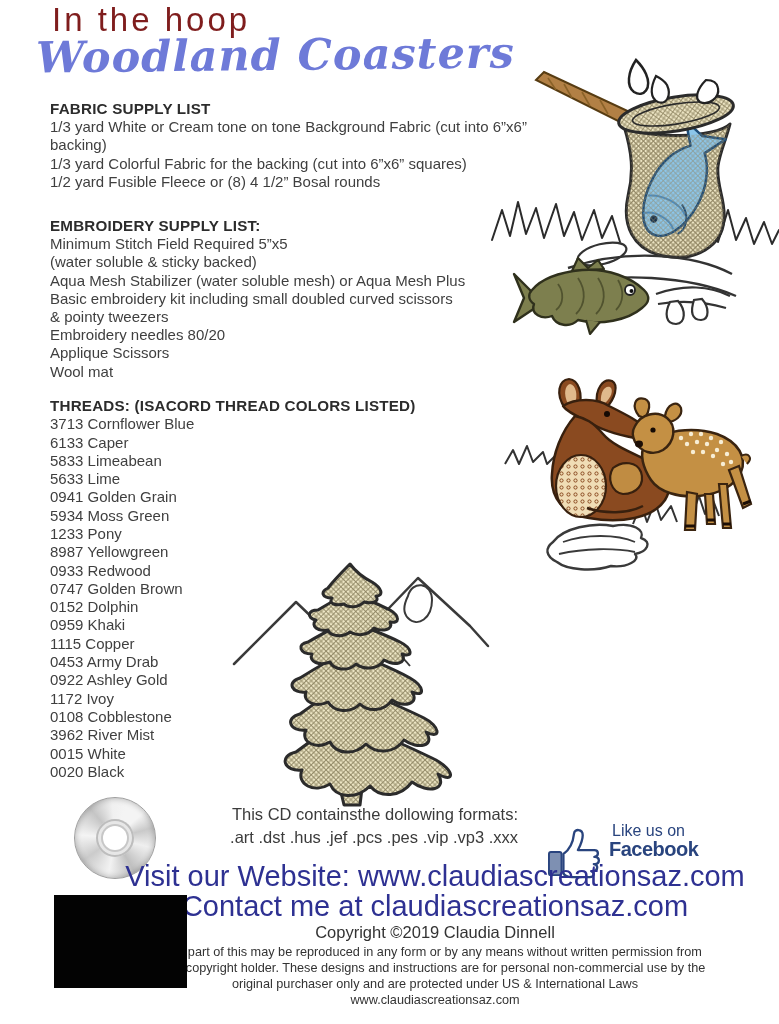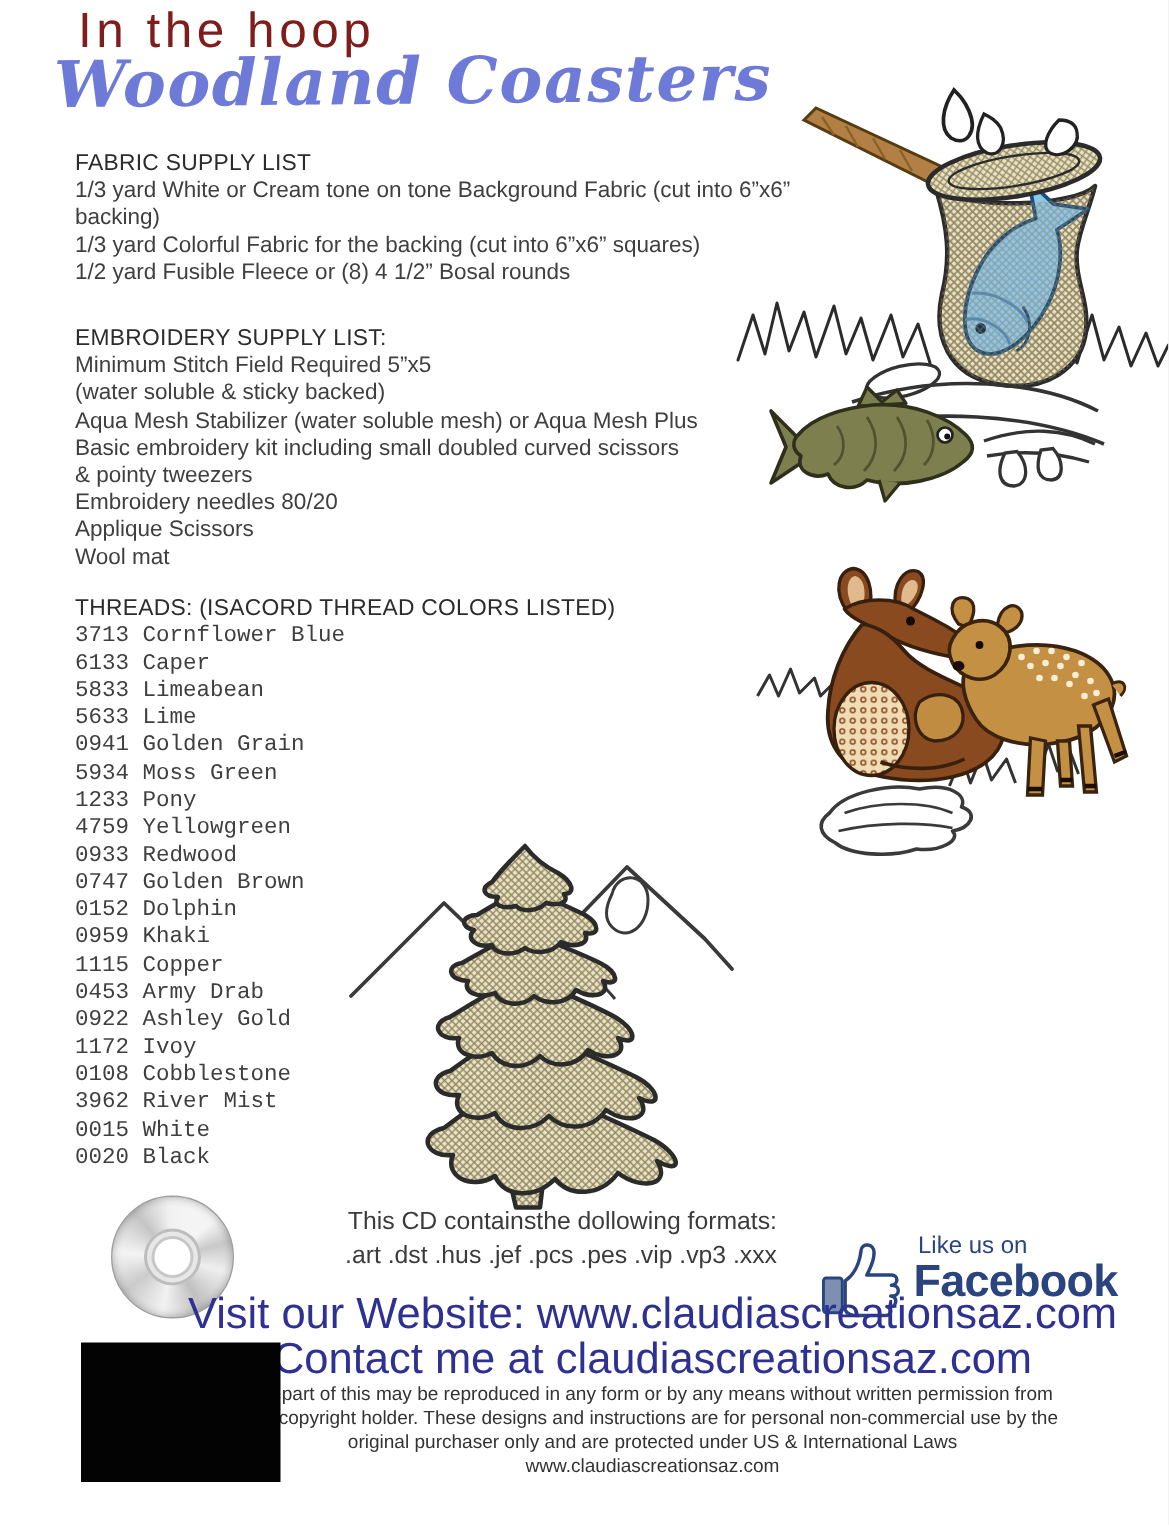--- a/index.html
+++ b/index.html
@@ -8,26 +8,26 @@
 
   
   .kicker{position:absolute;left:52px;top:1px;font-size:33px;font-weight:300;
           letter-spacing:3px;color:#7f1d1d;z-index:3;}
   .script-title{position:absolute;left:36px;top:30px;font-size:43px;font-weight:bold;
           font-style:italic;font-family:"DejaVu Serif",serif;color:#6e7ad8;z-index:3;
           transform:rotate(-0.6deg);letter-spacing:1px;}
 
   
   .block{position:absolute;left:50px;z-index:3;color:#3f3f3f;font-size:15px;line-height:18.2px;}
-  .block .h{margin:0;font-size:15.2px;font-weight:normal;color:#2c2c2c;letter-spacing:.2px;}
+  .block .h{margin:0;font-size:15.2px;font-weight:bold;color:#2c2c2c;letter-spacing:.2px;}
   .block .line{white-space:nowrap;}
   #fabric-block{top:100px;}
   #embroidery-block{top:217px;}
   #threads-block{top:397px;}
-  #threads-block .line{line-height:18.3px;font-family:Liberation Mono, monospace;}
+  #threads-block .line{line-height:18.3px;}
 
   
   .art{position:absolute;z-index:1;pointer-events:none;}
 
   
   .cd{position:absolute;left:74px;top:797px;width:80px;height:80px;border-radius:50%;z-index:3;
       background:conic-gradient(from 20deg,#f4f4f4 0 28deg,#c9c9c9 55deg,#efefef 85deg,
                  #c0c0c0 130deg,#f2f2f2 170deg,#cbcbcb 215deg,#f4f4f4 255deg,
                  #c5c5c5 300deg,#f0f0f0 335deg,#f4f4f4 360deg);
       border:1px solid #9e9e9e;box-shadow:inset 0 0 6px rgba(0,0,0,.28);}
@@ -35,21 +35,21 @@
       box-shadow:inset 0 0 0 2px #bdbdbd;}
   .cd::after{content:"";position:absolute;inset:28px;border-radius:50%;background:#fff;
       box-shadow:0 0 0 2px #c7c7c7;}
   .cd-text{position:absolute;left:168px;top:803px;width:350px;text-align:right;z-index:3;
       font-size:16.5px;line-height:23px;color:#3b3b3b;}
 
   
   .fb{position:absolute;left:546px;top:792px;width:215px;height:62px;z-index:3;margin-top:27px;}
   .fb-thumb{position:absolute;left:0;top:6px;}
   .fb-tag{position:absolute;left:66px;top:3px;font-size:16px;color:#29447e;}
-  .fb-word{position:absolute;left:63px;top:19px;font-size:30px;font-weight:bold;
+  .fb-word{position:absolute;left:63px;top:19px;font-size:20px;font-weight:bold;
       color:#29447e;letter-spacing:-0.5px;}
 
   
   .footer{position:absolute;left:92px;top:861px;width:686px;text-align:center;z-index:4;}
   .f-web{font-size:29px;line-height:30px;color:#2e3192;}
   .f-copy{font-size:16.5px;line-height:23px;color:#333333;}
   .f-legal .line{font-size:12.7px;line-height:16px;color:#333333;}
   .f-site{font-size:12.7px;line-height:16px;color:#333333;}
 
   .redact{position:absolute;left:54px;top:895px;width:133px;height:93px;background:#030303;z-index:5;}
@@ -89,21 +89,21 @@
   <section class="block" id="threads-block">
     <h3 class="h">THREADS: (ISACORD THREAD COLORS LISTED)</h3>
     <div>
         <div class="line">3713 Cornflower Blue</div>
         <div class="line">6133 Caper</div>
         <div class="line">5833 Limeabean</div>
         <div class="line">5633 Lime</div>
         <div class="line">0941 Golden Grain</div>
         <div class="line">5934 Moss Green</div>
         <div class="line">1233 Pony</div>
-        <div class="line">4759 Yellowgreen</div>
+        <div class="line">8987 Yellowgreen</div>
         <div class="line">0933 Redwood</div>
         <div class="line">0747 Golden Brown</div>
         <div class="line">0152 Dolphin</div>
         <div class="line">0959 Khaki</div>
         <div class="line">1115 Copper</div>
         <div class="line">0453 Army Drab</div>
         <div class="line">0922 Ashley Gold</div>
         <div class="line">1172 Ivoy</div>
         <div class="line">0108 Cobblestone</div>
         <div class="line">3962 River Mist</div>
@@ -247,20 +247,21 @@
       <rect x="3" y="28" width="13" height="24" rx="2" fill="#7e90b2" stroke="#29447e" stroke-width="2"></rect>
       <path d="M18 50 V30 C24 26 28 18 29 9 C29.5 3.5 38 4 38 10.5 C38 16.5 35 22 33 26 H50 C55 26 55 32.5 50 33 H51 C56 33.5 56 40 51 40.5 H49.5 C54.5 41 54 47.5 49 48 H47 C51 49 50 54 45.5 54 H27 C22 54 19 52.5 18 50 Z" fill="#ffffff" stroke="#29447e" stroke-width="2.4" stroke-linejoin="round"></path>
     </svg>
     <div class="fb-tag">Like us on</div>
     <div class="fb-word">Facebook</div>
   </div>
 
   <div class="footer">
     <div class="f-web">Visit our Website: www.claudiascreationsaz.com</div>
     <div class="f-web">Contact me at claudiascreationsaz.com</div>
+    <div class="f-copy">Copyright ©2019 Claudia Dinnell</div>
     <div class="f-legal">
         <div class="line">No part of this may be reproduced in any form or by any means without written permission from</div>
         <div class="line">the copyright holder. These designs and instructions are for personal non-commercial use by the</div>
         <div class="line">original purchaser only and are protected under US &amp; International Laws</div>
       </div>
     <div class="f-site">www.claudiascreationsaz.com</div>
   </div>
 
   <div class="redact"></div>
 

